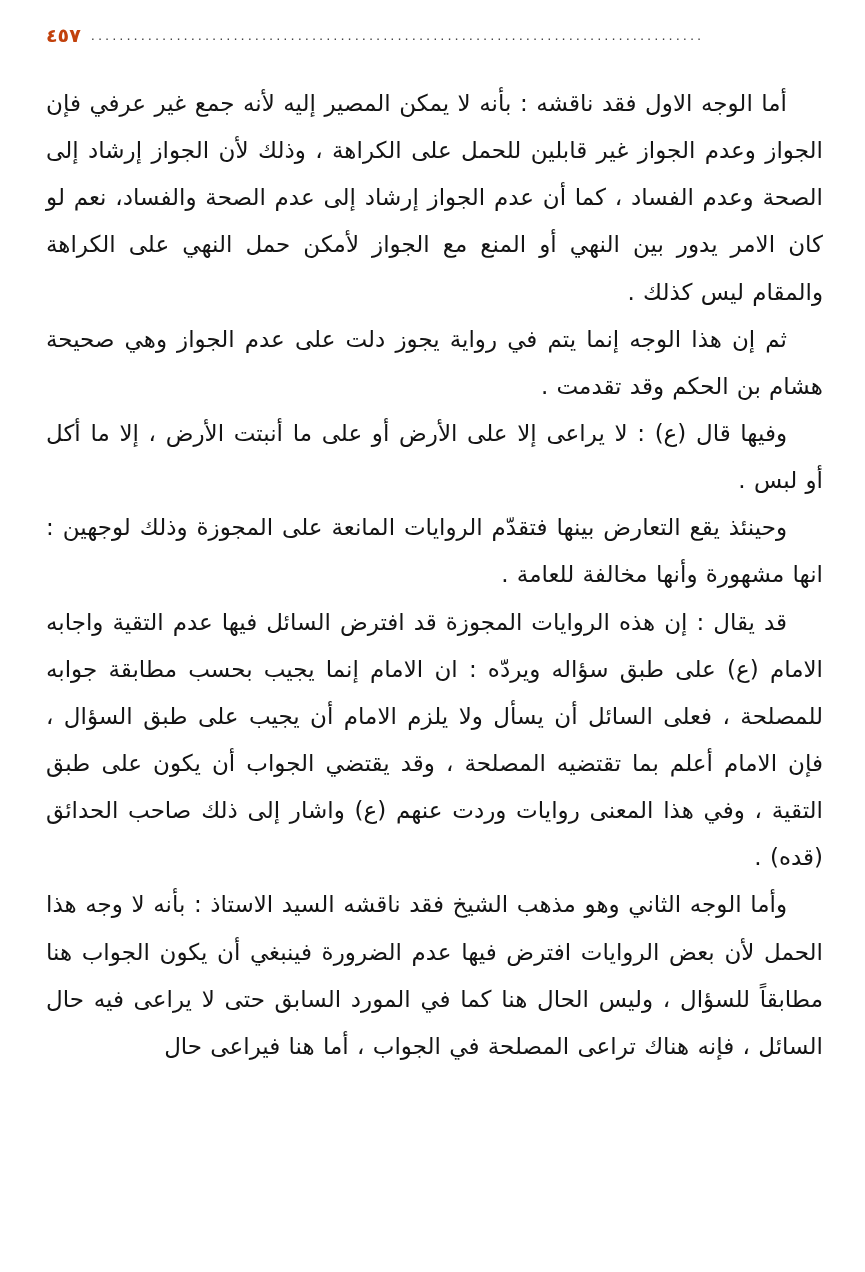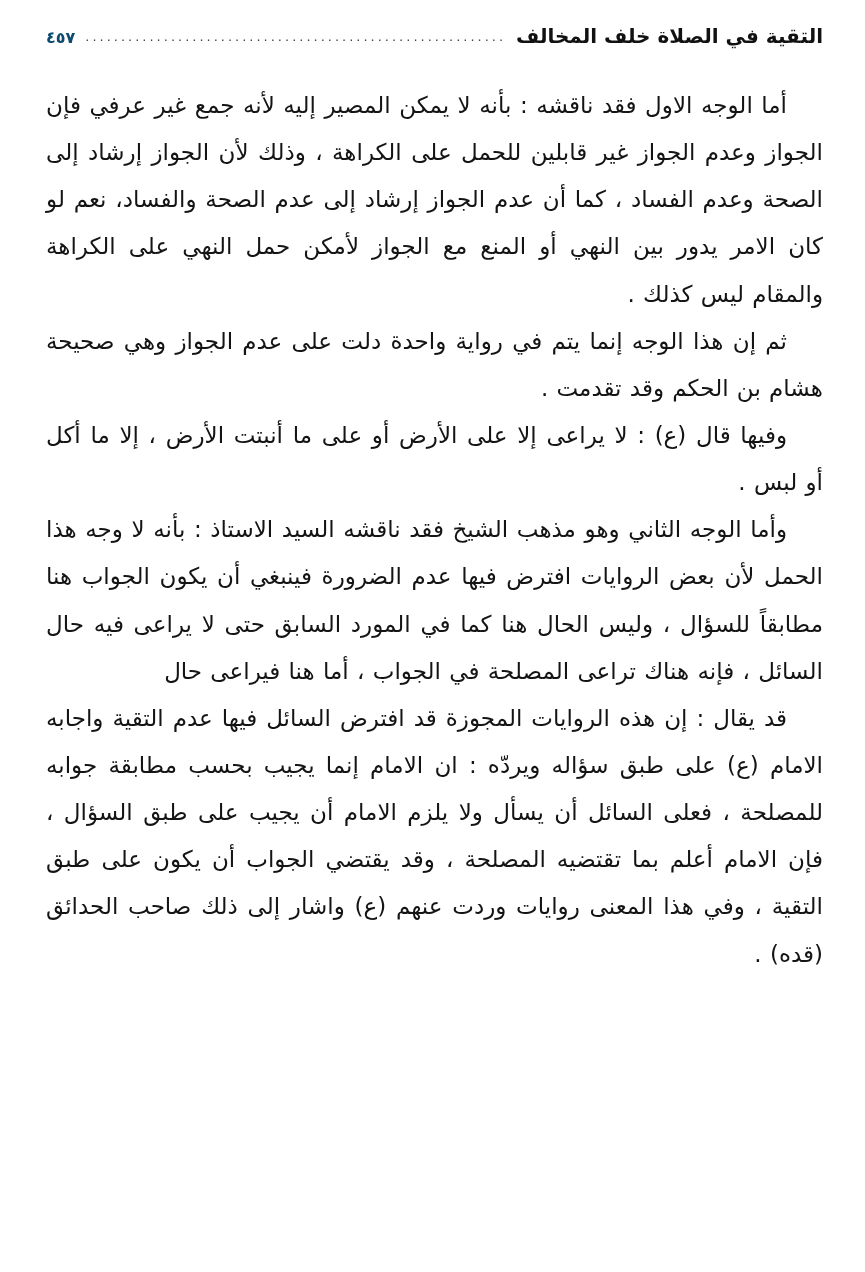--- a/index.html
+++ b/index.html
@@ -37,50 +37,50 @@
     overflow: hidden;
     white-space: nowrap;
     direction: ltr;
     font-size: 13px;
     letter-spacing: 3px;
     color: #444;
     margin: 0 10px;
     transform: translateY(-2px);
   }
   .header .pagenum {
-    font-size: 16px;
+    font-size: 19px;
     font-weight: bold;
     white-space: nowrap;
-    color: #0c4a6e;
+    color: #c2410c;
   }
   .body-text {
     margin-top: 34px;
     font-size: 23px;
     line-height: 2.05;
     text-align: justify;
     color: #141414;
   }
   .body-text p {
     margin: 0;
     text-indent: 36px;
     word-spacing: 1px;
   }
 </style>
 </head>
 <body>
 
 <div class="page">
 
   <div class="header">
-    <span class="title">التقية في الصلاة خلف المخالف</span>
     <span class="dots">......................................................................................</span>
     <span class="pagenum">٤٥٧</span>
   </div>
 
   <div class="body-text">
     <p>أما الوجه الاول فقد ناقشه : بأنه لا يمكن المصير إليه لأنه جمع غير عرفي فإن الجواز وعدم الجواز غير قابلين للحمل على الكراهة ، وذلك لأن الجواز إرشاد إلى الصحة وعدم الفساد ، كما أن عدم الجواز إرشاد إلى عدم الصحة والفساد، نعم لو كان الامر يدور بين النهي أو المنع مع الجواز لأمكن حمل النهي على الكراهة والمقام ليس كذلك .</p>
-    <p>ثم إن هذا الوجه إنما يتم في رواية واحدة دلت على عدم الجواز وهي صحيحة هشام بن الحكم وقد تقدمت .</p>
+    <p>ثم إن هذا الوجه إنما يتم في رواية يجوز دلت على عدم الجواز وهي صحيحة هشام بن الحكم وقد تقدمت .</p>
     <p>وفيها قال (ع) : لا يراعى إلا على الأرض أو على ما أنبتت الأرض ، إلا ما أكل أو لبس .</p>
+    <p>وحينئذ يقع التعارض بينها فتقدّم الروايات المانعة على المجوزة وذلك لوجهين : انها مشهورة وأنها مخالفة للعامة .</p>
+    <p>قد يقال : إن هذه الروايات المجوزة قد افترض السائل فيها عدم التقية واجابه الامام (ع) على طبق سؤاله ويردّه : ان الامام إنما يجيب بحسب مطابقة جوابه للمصلحة ، فعلى السائل أن يسأل ولا يلزم الامام أن يجيب على طبق السؤال ، فإن الامام أعلم بما تقتضيه المصلحة ، وقد يقتضي الجواب أن يكون على طبق التقية ، وفي هذا المعنى روايات وردت عنهم (ع) واشار إلى ذلك صاحب الحدائق (قده) .</p>
     <p>وأما الوجه الثاني وهو مذهب الشيخ فقد ناقشه السيد الاستاذ : بأنه لا وجه هذا الحمل لأن بعض الروايات افترض فيها عدم الضرورة فينبغي أن يكون الجواب هنا مطابقاً للسؤال ، وليس الحال هنا كما في المورد السابق حتى لا يراعى فيه حال السائل ، فإنه هناك تراعى المصلحة في الجواب ، أما هنا فيراعى حال</p>
-    <p>قد يقال : إن هذه الروايات المجوزة قد افترض السائل فيها عدم التقية واجابه الامام (ع) على طبق سؤاله ويردّه : ان الامام إنما يجيب بحسب مطابقة جوابه للمصلحة ، فعلى السائل أن يسأل ولا يلزم الامام أن يجيب على طبق السؤال ، فإن الامام أعلم بما تقتضيه المصلحة ، وقد يقتضي الجواب أن يكون على طبق التقية ، وفي هذا المعنى روايات وردت عنهم (ع) واشار إلى ذلك صاحب الحدائق (قده) .</p>
   </div>
 
 </div>
 
 </body></html>

